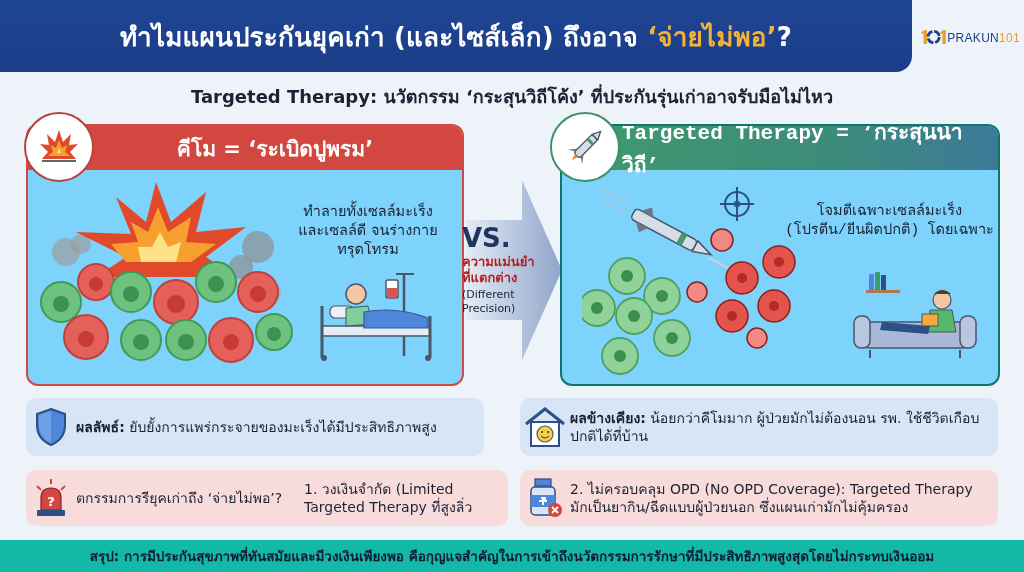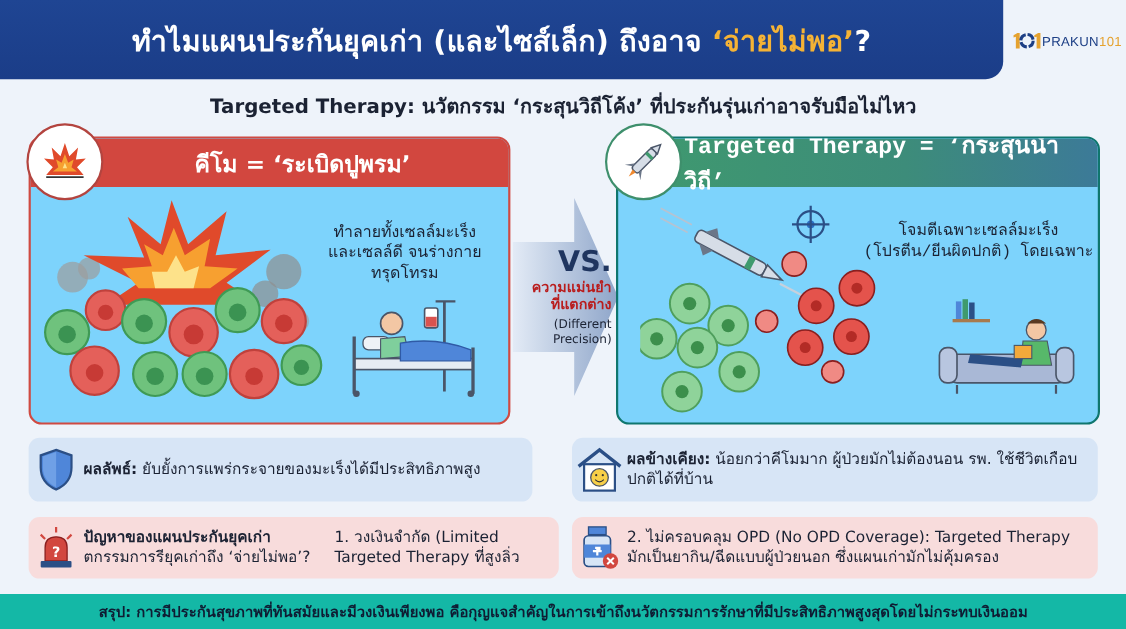--- a/index.html
+++ b/index.html
@@ -59,21 +59,21 @@
   }
   .panel.left .panel-desc { left: 265px; top: 76px; width: 150px; text-align: center; }
   .panel.right .panel-desc { left: 220px; top: 76px; width: 215px; }
 
   .illus { position: absolute; }
 
   .vs-arrow {
     position: absolute; left: 466px; top: 180px; width: 96px; height: 180px;
   }
   .vs-text {
-    position: absolute; left: 476px; top: 224px; width: 80px; text-align: right;
+    position: absolute; left: 462px; top: 224px; width: 80px; text-align: left;
   }
   .vs-big { font-size: 26px; font-weight: bold; color: #1f355f; line-height: 28px; }
   .vs-thai { font-size: 13px; font-weight: bold; color: #b91c1c; line-height: 16px; margin-top: 2px; }
   .vs-en { font-size: 11px; color: #1b2233; line-height: 14px; margin-top: 2px; }
 
   .info-box {
     position: absolute; border-radius: 10px; display: flex; align-items: center;
   }
   .info-box.blue { background: #d7e5f6; }
   .info-box.pink { background: #f8dcdc; }
@@ -302,21 +302,20 @@
     <svg width="40" height="40" viewBox="0 0 40 40">
       <line x1="20" y1="1" x2="20" y2="6" stroke="#d2473f" stroke-width="2"></line>
       <line x1="6" y1="8" x2="10" y2="12" stroke="#d2473f" stroke-width="2"></line>
       <line x1="34" y1="8" x2="30" y2="12" stroke="#d2473f" stroke-width="2"></line>
       <path d="M10 32 L10 20 Q10 10 20 10 Q30 10 30 20 L30 32 Z" fill="#d2473f" stroke="#8a1f1f" stroke-width="1.2"></path>
       <text x="20" y="28" text-anchor="middle" font-size="13" font-weight="bold" fill="#fff" font-family="DejaVu Sans, sans-serif">?</text>
       <rect x="6" y="32" width="28" height="6" rx="1" fill="#2b4f86"></rect>
     </svg>
   </div>
   <div class="info-text" style="width:212px;">
-    <div><b>ปัญหาของแผนประกันยุคเก่า</b></div>
     <div>ตกรรมการรียุคเก่าถึง ‘จ่ายไม่พอ’?</div>
   </div>
   <div class="info-text" style="width:190px; margin-left:16px;">1. วงเงินจำกัด (Limited Targeted Therapy ที่สูงลิ่ว</div>
 </div>
 
 <div class="info-box pink" style="left:520px; top:470px; width:478px; height:56px;">
   <div class="ico">
     <svg width="36" height="42" viewBox="0 0 36 42">
       <rect x="8" y="2" width="16" height="7" fill="#4f86d9" stroke="#2b4f86" stroke-width="1.2"></rect>
       <rect x="4" y="10" width="24" height="28" rx="4" fill="#d7e5f6" stroke="#2b4f86" stroke-width="1.5"></rect>

